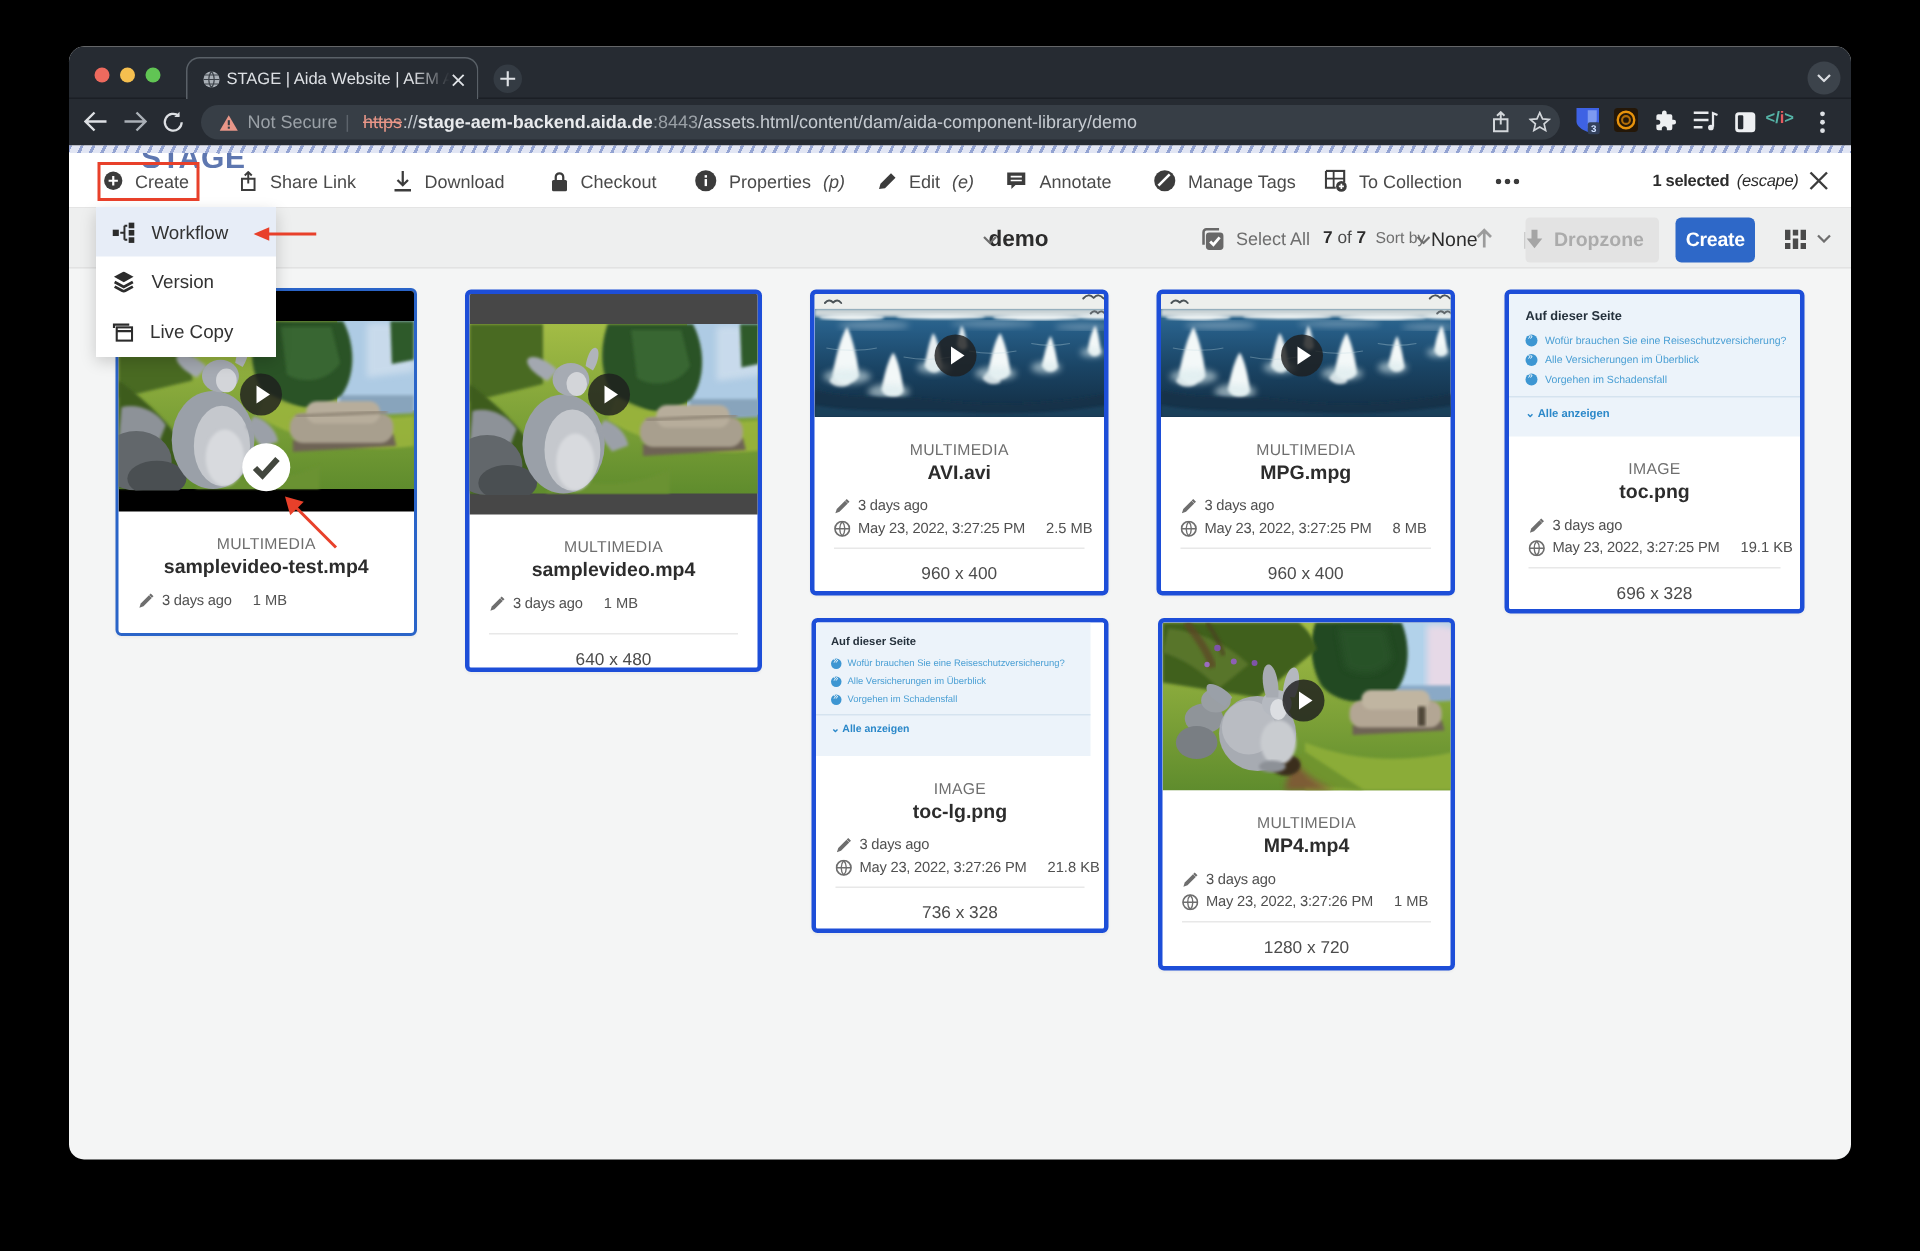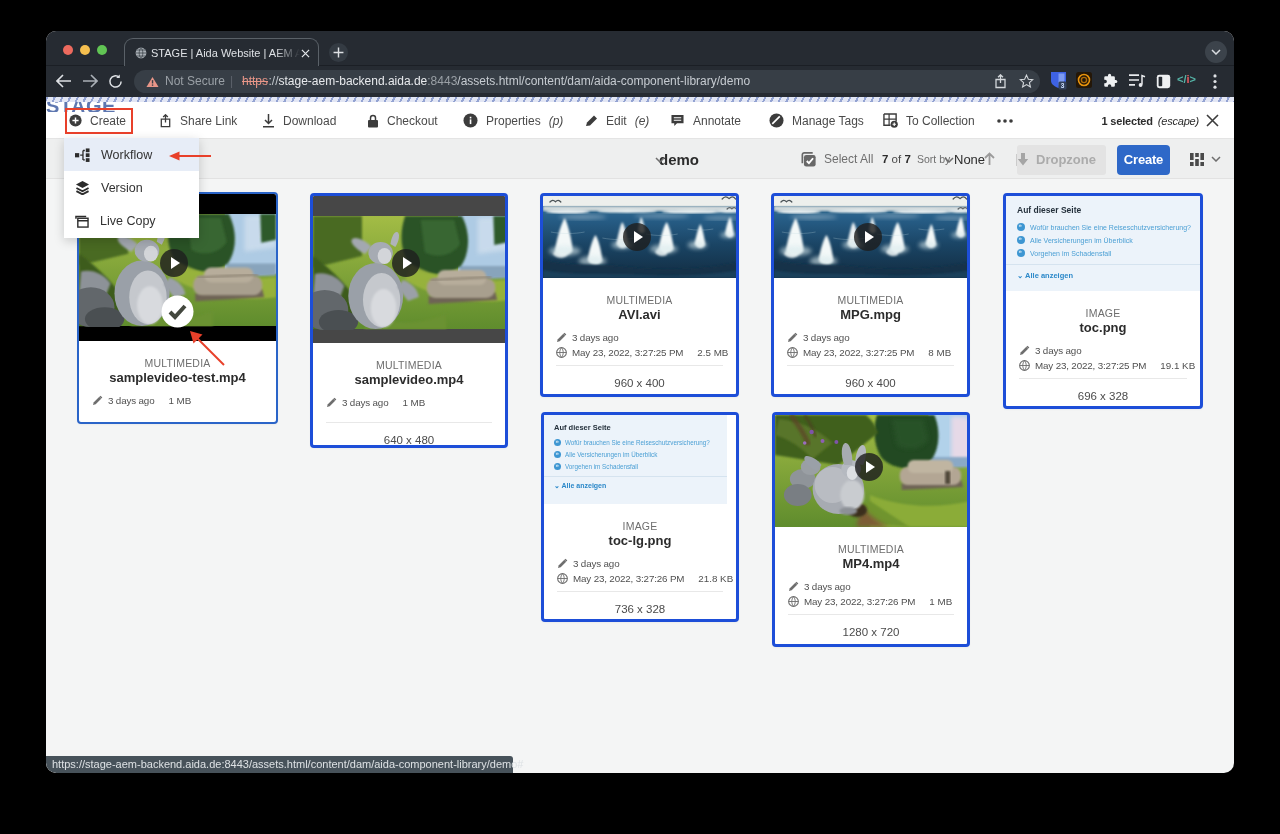--- a/index.html
+++ b/index.html
@@ -9,21 +9,21 @@
 #tabstrip { position:absolute; left:0; top:0; width:100%; height:35px; background:#262b32; border-bottom:1px solid #1b1f25; }
 .tl { position:absolute; top:13.5px; width:10px; height:10px; border-radius:50%; }
 #tab { position:absolute; left:78px; top:7px; width:195px; height:28px; border:1px solid #5a6168; border-bottom:none; border-radius:9px 9px 0 0; background:#262b32; }
 #tabtitle { position:absolute; left:26px; top:7.5px; width:152px; font-size:11px; color:#dee1e5; white-space:nowrap; overflow:hidden; -webkit-mask-image:linear-gradient(90deg,#000 82%,transparent 98%); }
 #plusbtn { position:absolute; left:283px; top:12px; width:19px; height:19px; border-radius:50%; background:#343b43; }
 #profile { position:absolute; left:1159px; top:10px; width:22px; height:22px; border-radius:50%; background:#3c434b; }
 #navbar { position:absolute; left:0; top:36px; width:100%; height:31px; background:#262b32; margin-top:-1px; }
 #pill { position:absolute; left:88px; top:3.5px; width:906px; height:23px; border-radius:11.5px; background:#373e46; font-size:12px; line-height:23px; white-space:nowrap; }
 
 #stageband { position:absolute; z-index:21; left:0; top:66px; width:100%; height:5px; background:repeating-linear-gradient(115deg,#93a3d2 0 2px,#e2e6f4 2px 7px); }
-#stagetxt { position:absolute; z-index:20; left:0px; top:66px; width:120px; height:15px; overflow:hidden; font-weight:bold; font-size:20px; letter-spacing:0.5px; color:rgba(77,104,167,0.9); line-height:18px; }
+#stagetxt { position:absolute; z-index:20; left:0px; top:66px; width:120px; height:15px; overflow:hidden; font-weight:bold; font-size:20px; letter-spacing:0.5px; color:rgba(77,104,167,0.9); line-height:18px;padding-left:48px; }
 
 #tb1 { position:absolute; left:0; top:71px; width:100%; height:37px; background:#fff; border-bottom:1px solid #e4e4e4; }
 .tbi { position:absolute; top:0; height:37px; display:flex; align-items:center; gap:8px; color:#4a4a4a; font-size:12px; }
 #tb2 { position:absolute; left:0; top:108px; width:100%; height:40px; background:#eeefef; border-bottom:1px solid #e2e2e2; }
 .t2 { position:absolute; display:flex; align-items:center; color:#6e6e6e; font-size:12px; height:40px; top:0;margin-left:46px; }
 
 .card { position:absolute; background:#fff; border:3px solid #1d4ed8; border-radius:4px; overflow:hidden; box-shadow:0 1px 2px rgba(0,0,0,0.04); }
 .card.sel { border:2px solid #2a64c8; }
 .meta { padding:16px 13px 0 13px;text-align:center; }
 .lab { font-size:10.5px; color:#6e6e6e; letter-spacing:0.2px; line-height:12px; }
@@ -35,21 +35,21 @@
 .play { position:absolute; width:28px; height:28px; border-radius:50%; background:rgba(30,30,30,0.82); }
 .play:after { content:""; position:absolute; left:11px; top:8px; border-left:9px solid #fff; border-top:6px solid transparent; border-bottom:6px solid transparent; }
 
 .toc { background:#ecf3fa; position:relative; }
 .toc .tt { font-weight:bold; color:#25313c; }
 .toc .it { display:flex; align-items:center; color:#4a9fd4; }
 .toc .dot { border-radius:50%; background:#3d96d2; flex:none; position:relative; }
 .toc .dot:after { content:"\00BB"; position:absolute; color:#fff; font-size:6px; left:1.5px; top:-1.5px; }
 .toc .all { font-weight:bold; color:#2b88c9; }
 
-#menu { position:absolute; left:18px; top:107px; width:135px; height:100px; background:#fff; box-shadow:0 3px 10px rgba(0,0,0,0.18); z-index:30; }
+#menu { position:absolute; left:18px; top:107px; width:120px; height:100px; background:#fff; box-shadow:0 3px 10px rgba(0,0,0,0.18); z-index:30; }
 .mi { height:33.3px; display:flex; align-items:center; gap:11px; padding-left:11px; font-size:12.5px; color:#323232; }
 .mi.hl { background:#e7edf7; }
 
 #status { position:absolute; left:0; bottom:0; width:467px; height:17px; background:#47525a; border-radius:0 3px 0 10px; color:#dde1e4; font-size:11px; line-height:16px; padding-left:6px; white-space:nowrap; }
 .red { position:absolute; z-index:40; }
 </style>
 </head>
 <body>
 <div id="win">
 
@@ -92,21 +92,21 @@
       </svg>
     <div id="pill">
       <svg width="13" height="12" style="position:absolute;left:12px;top:6px" viewBox="0 0 14 12">
           <path d="M7 0.5L13.5 11.5H0.5Z" fill="#e89688"></path>
           <rect x="6.3" y="4" width="1.5" height="3.6" fill="#373e46"></rect>
           <rect x="6.3" y="8.6" width="1.5" height="1.5" fill="#373e46"></rect>
         </svg>
       <span style="position:absolute;left:31px;color:#9aa0a6">Not Secure</span>
       <span style="position:absolute;left:96px;color:#5c636b">|</span>
       <span style="position:absolute;left:108px;color:#e89688;text-decoration:line-through">https</span>
-      <span style="position:absolute;left:134.5px;color:#c2c7cd">://<b style="color:#e8eaed;font-weight:normal">stage-aem-backend.aida.de</b><span style="color:#9aa0a6">:8443</span><span style="color:#c6cbd1">/assets.html/content/dam/aida-component-library/demo</span></span>
+      <span style="position:absolute;left:134.5px;color:#c2c7cd">://<b style="color:#e8eaed;font-weight:bold">stage-aem-backend.aida.de</b><span style="color:#9aa0a6">:8443</span><span style="color:#c6cbd1">/assets.html/content/dam/aida-component-library/demo</span></span>
       <svg width="13" height="15" style="position:absolute;left:860px;top:4px" viewBox="0 0 13 15">
           <path d="M2 5.5h9v8H2z M6.5 1v8 M4 3.2L6.5 0.8 9 3.2" fill="none" stroke="#d3d7db" stroke-width="1.3"></path>
         </svg>
       <svg width="15" height="14" style="position:absolute;left:885px;top:4.5px" viewBox="0 0 16 15">
           <path d="M8 1.2l2 4.4 4.8.4-3.7 3.2 1.1 4.7L8 11.4l-4.2 2.5 1.1-4.7L1.2 6l4.8-.4z" fill="none" stroke="#d3d7db" stroke-width="1.2"></path>
         </svg>
     </div>
 
     <svg width="17" height="19" style="position:absolute;left:1004px;top:5px" viewBox="0 0 17 19">
         <path d="M1 1h15v9c0 3-3.5 5.5-7.5 7C4.5 15.5 1 13 1 10z" fill="#3e62e4"></path>
@@ -555,14 +555,13 @@
           </svg>3 days ago</div>
       <div class="mrow"><svg width="11" height="11" viewBox="0 0 12 12">
             <circle cx="6" cy="6" r="5.3" fill="none" stroke="#6e6e6e" stroke-width="1.2"></circle>
             <path d="M6 0.7c-2.5 2.8-2.5 7.8 0 10.6M6 0.7c2.5 2.8 2.5 7.8 0 10.6M0.7 6h10.6" fill="none" stroke="#6e6e6e" stroke-width="1"></path>
           </svg>May 23, 2022, 3:27:26 PM<span class="sz">1 MB</span></div>
       <div class="divl"></div>
       <div class="dims">1280 x 720</div>
     </div>
   </div>
 
-  <div id="status">https://stage-aem-backend.aida.de:8443/assets.html/content/dam/aida-component-library/demo#</div>
 </div>
 
 </body></html>

